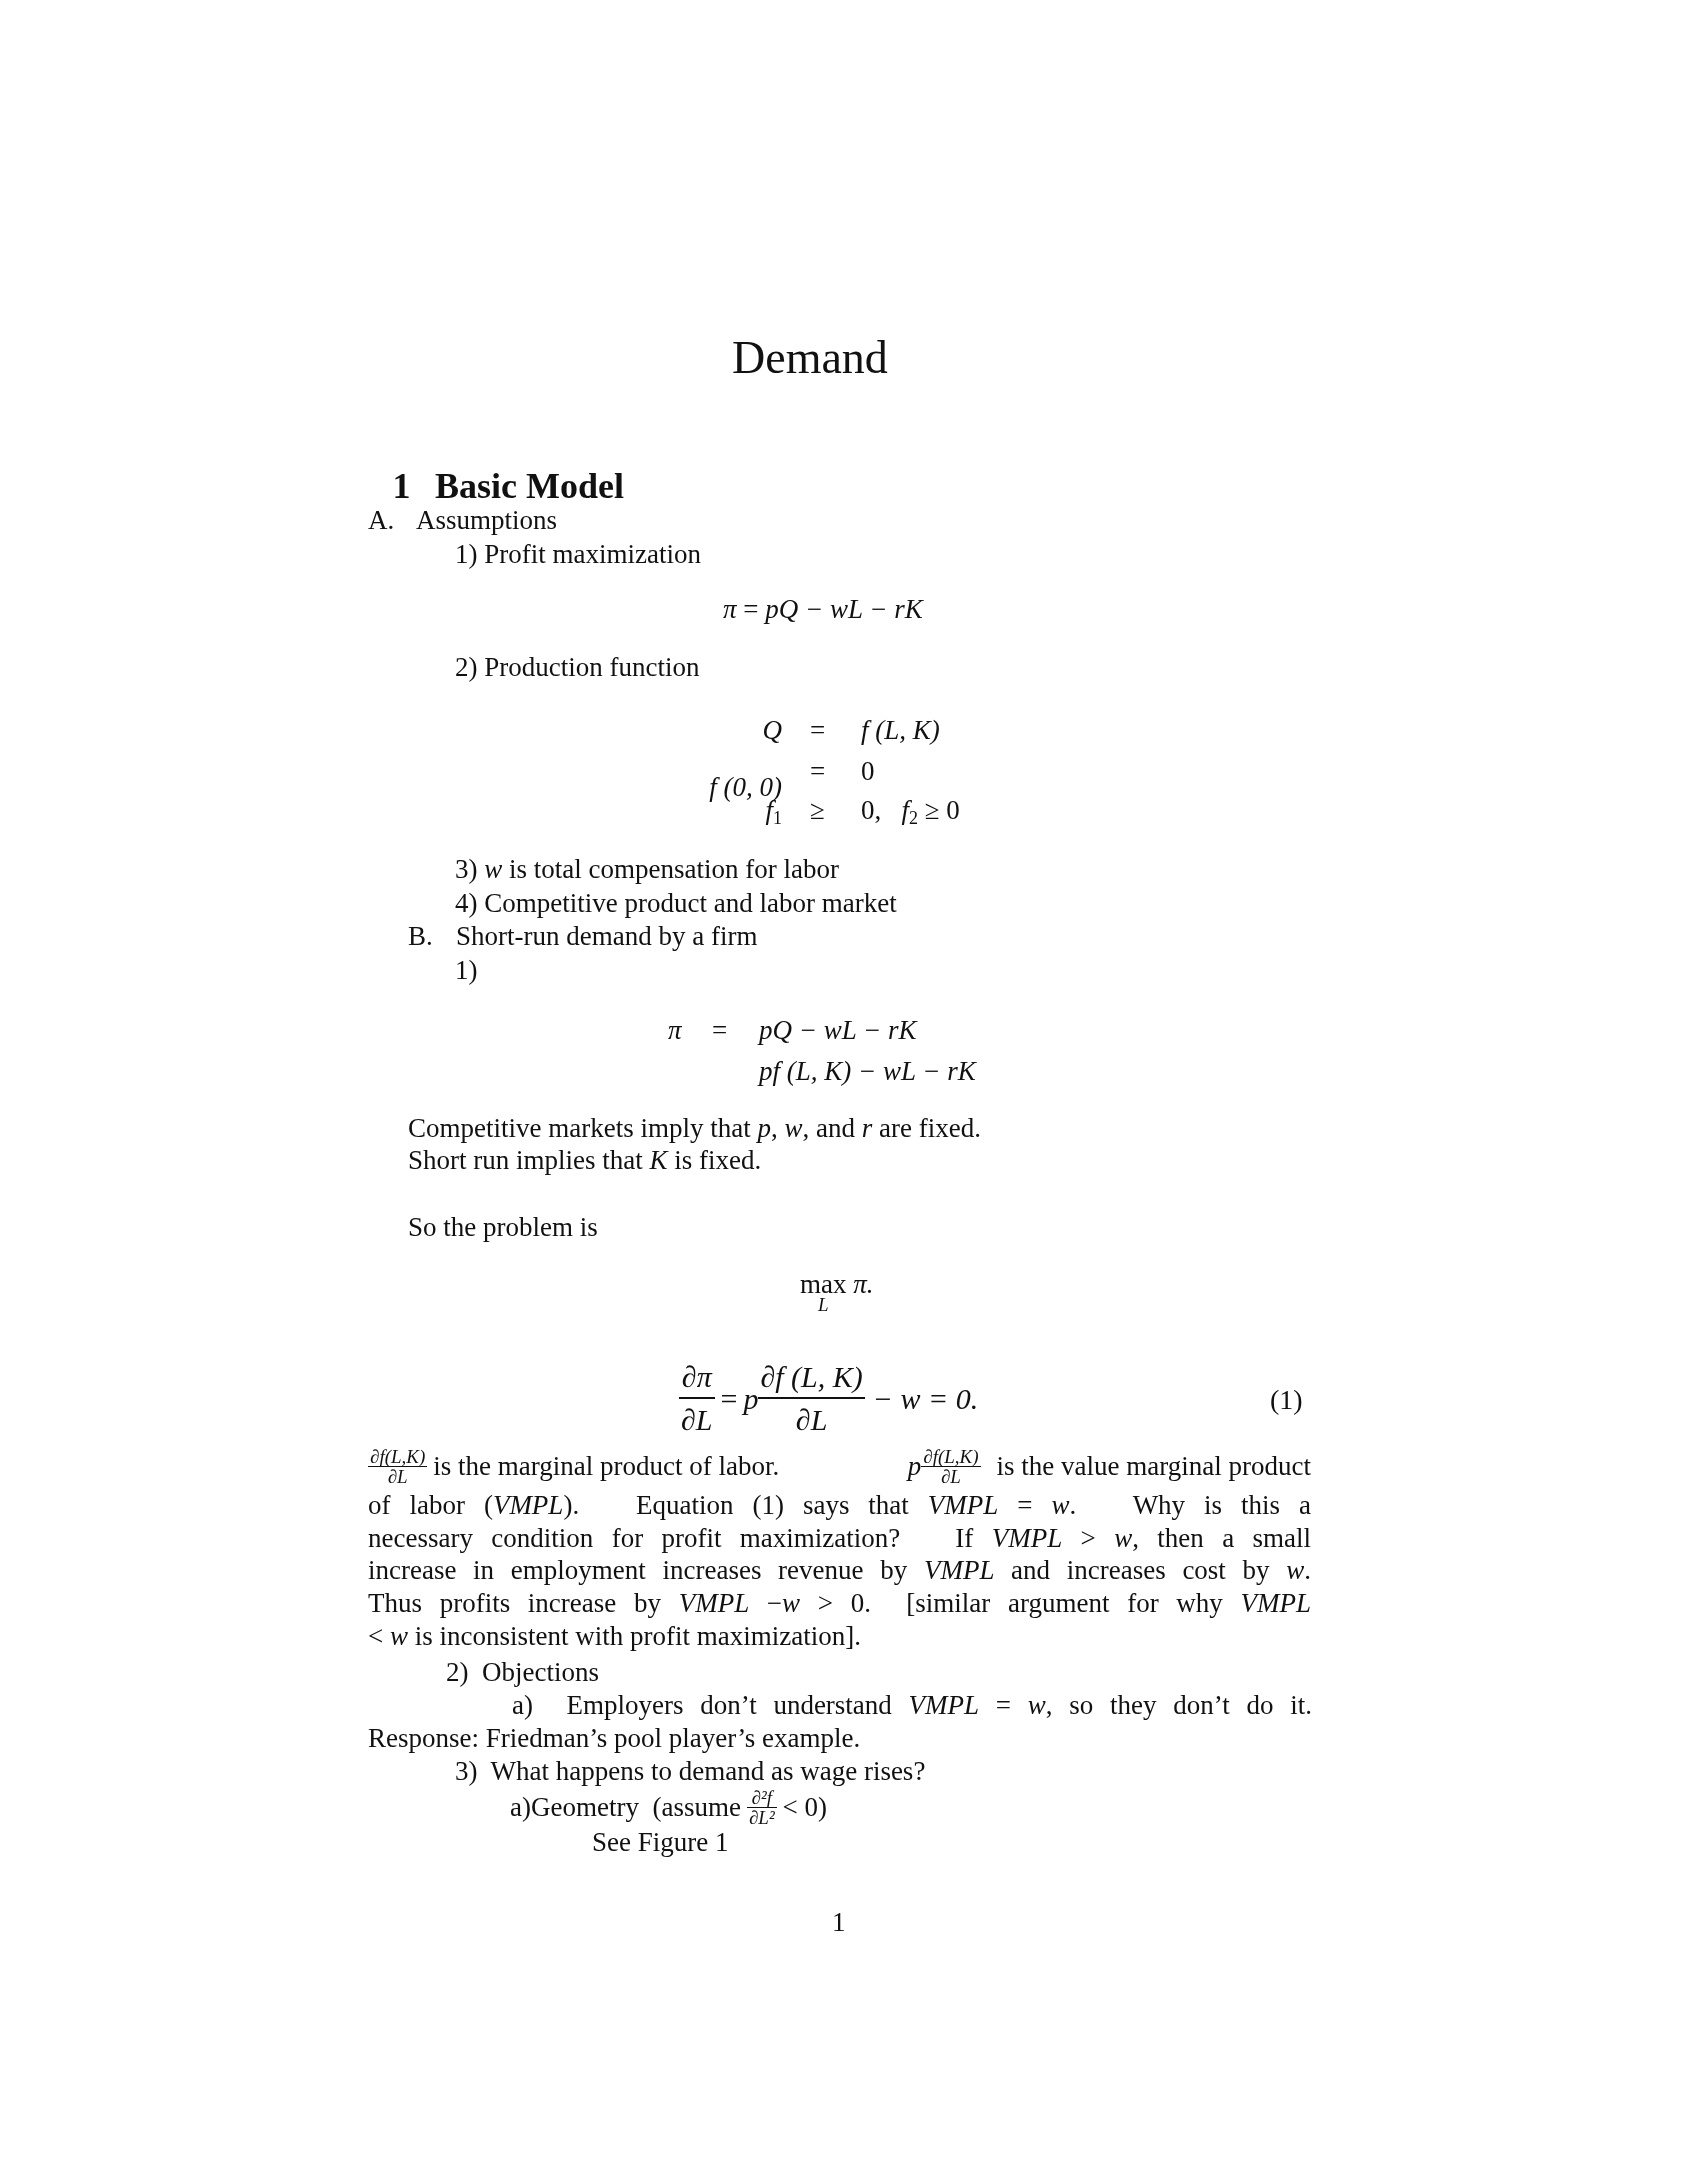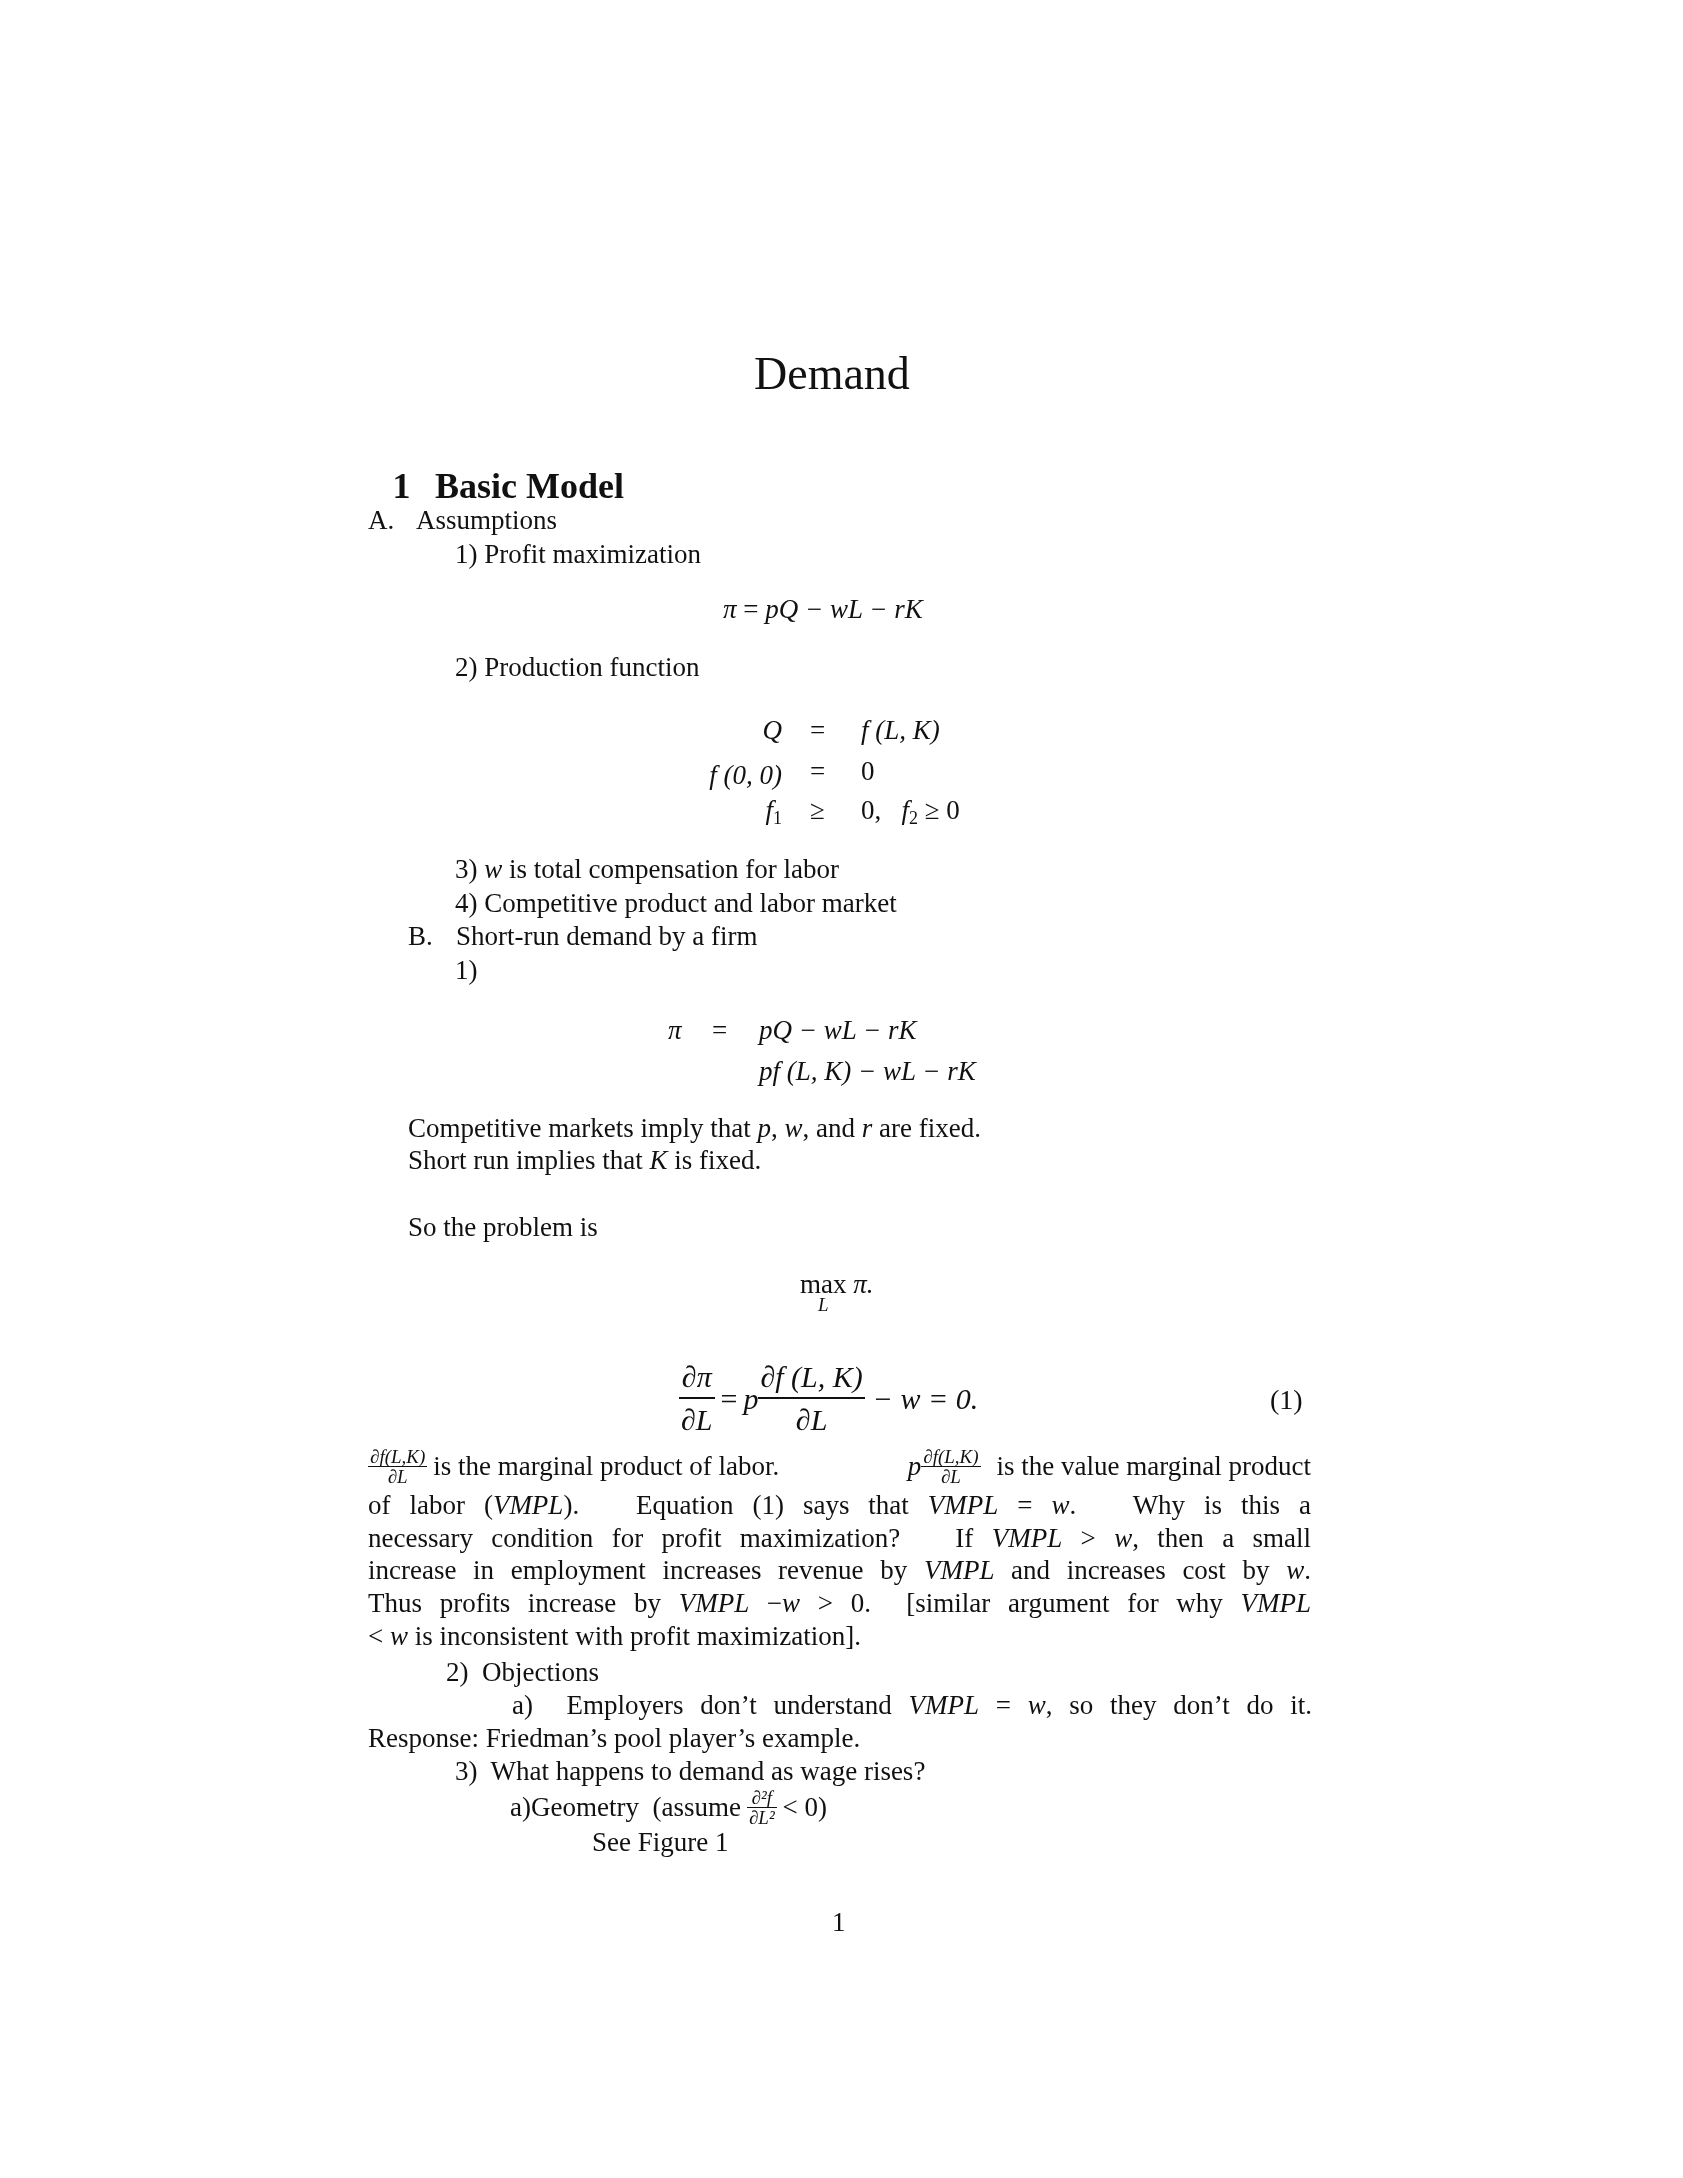--- a/index.html
+++ b/index.html
@@ -17,21 +17,21 @@
   .fs { font-size: 19px; }
   .fs .num { border-bottom-width: 1.4px; }
   .fb { font-size: 30px; }
   .fb .num { border-bottom-width: 2.5px; padding-bottom: 3px; }
   .fb .den { padding-top: 4px; }
   .sub { font-size: 18px; vertical-align: -5px; font-style: normal; }
 </style>
 </head>
 <body>
 
-<div class="ln title" style="left:754px; top:335px;margin-top:16px;">Demand</div>
+<div class="ln title" style="left:732px; top:335px;">Demand</div>
 
 <div class="ln sec" style="left:368px; top:468px;text-align:center;">
   <span class="num">1</span><span>Basic Model</span>
 </div>
 
 <div class="ln" style="left:368px; top:507px;">
   <span style="display:inline-block;width:48px;">A.</span><span>Assumptions</span>
 </div>
 
 <div class="ln" style="left:455px; top:541px;">
@@ -50,21 +50,21 @@
   <span>Production function</span>
 </div>
 
 <div style="position:absolute; left:693px; top:709px; width:416px;">
   <div style="position:absolute; top:0; width:416px; height:40px;">
     <span class="ln m" style="right:327px; top:8px;">Q</span>
     <span class="ln" style="left:117px; top:8px;">=</span>
     <span class="ln m" style="left:168px; top:8px;">f (L, K)</span>
   </div>
   <div style="position:absolute; top:41px; width:416px; height:40px;">
-    <span class="ln m" style="right:327px; top:12px;">f (0, 0)</span>
+    <span class="ln m" style="right:327px; top:24px;">f (0, 0)</span>
     <span class="ln" style="left:117px; top:8px;">=</span>
     <span class="ln" style="left:168px; top:8px;">0</span>
   </div>
   <div style="position:absolute; top:80px; width:416px; height:40px;">
     <span class="ln m" style="right:327px; top:8px;">f<span class="sub">1</span></span>
     <span class="ln" style="left:117px; top:8px;">≥</span>
     <span class="ln" style="left:168px; top:8px;">0,&nbsp;&nbsp;&nbsp;<i>f</i><span class="sub">2</span> ≥ 0</span>
   </div>
 </div>
 

